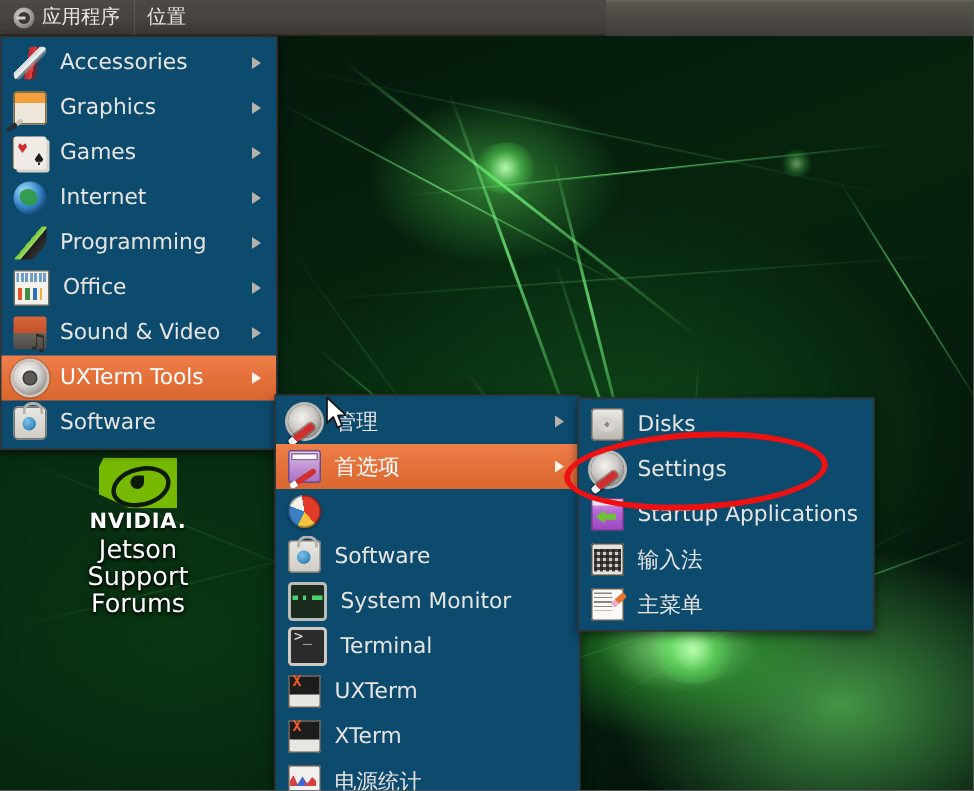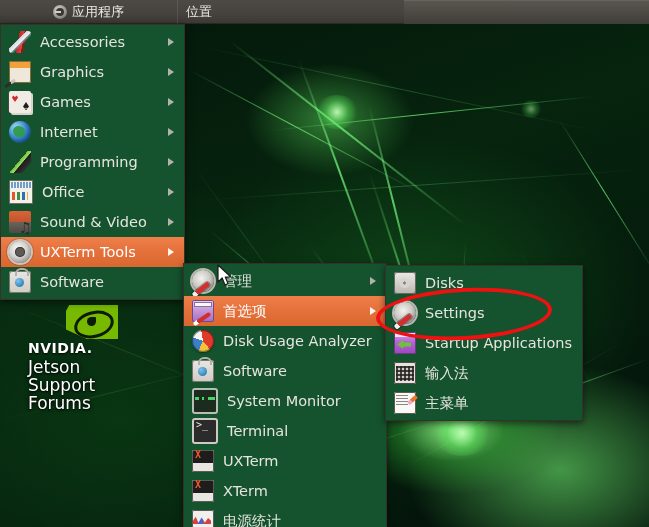--- a/index.html
+++ b/index.html
@@ -50,21 +50,20 @@
     background: linear-gradient(180deg, #4d4a45 0%, #46433e 55%, #3b3833 100%);
     box-shadow: inset 0 -1px 0 #2b2824;
     display: flex; align-items: center;
     z-index: 50;
   }
   #panel .pitem {
     display: flex; align-items: center; gap: 5px;
     height: 24px; padding: 0 9px;
     color: #e9e7e3; font-size: 13px; line-height: 24px;
     white-space: nowrap;
-    margin-left: 44px;
   }
   #panel .pitem.sep { box-shadow: inset 1px 0 0 rgba(255,255,255,0.10); }
   .circ-icon {
     width: 14px; height: 14px; border-radius: 50%;
     background: radial-gradient(circle at 38% 34%, #d6d3ce 0%, #9c9893 55%, #55524d 100%);
     position: relative; flex: none;
   }
   .circ-icon::after {
     content: ""; position: absolute; left: 3px; top: 3px;
     width: 8px; height: 8px; border-radius: 50%;
@@ -77,21 +76,21 @@
   #panel-right {
     position: absolute; right: 0; top: 0;
     height: 24px; width: 245px;
     background: linear-gradient(180deg, #5a5751 0%, #4b4843 60%, #403d38 100%);
     box-shadow: inset 0 1px 0 rgba(255,255,255,0.08);
   }
 
   
   .menu {
     position: absolute;
-    background: #14532d;
+    background: #0c4a6e;
     border: 1px solid #35322e;
     box-shadow: 0 2px 7px rgba(0,0,0,0.55);
     padding: 2px 0;
     z-index: 60;
   }
   .mi {
     display: flex; align-items: center;
     height: 30px; padding: 0 10px 0 8px;
     color: #e6e4e0; font-size: 14.5px;
     white-space: nowrap; position: relative;
@@ -216,21 +215,21 @@
   .ic-mainmenu { background:#faf8f4; border-radius:2px; box-shadow: inset 0 0 0 1px #5d5a55; position:relative; }
   .ic-mainmenu::before { content:""; position:absolute; left:2px; top:3px; width:12px; height:12px;
     background: repeating-linear-gradient(180deg,#8a8781 0 1px, transparent 1px 3px); }
   .ic-mainmenu::after { content:""; position:absolute; right:-2px; top:6px; width:11px; height:4px;
     background: linear-gradient(90deg,#f0a8c8 0 35%, #e8762f 35% 100%); transform: rotate(-42deg);
     border-radius: 1px; }
 
   
   #desk-icon {
     position: absolute; left: 28px; top: 305px; width: 128px;
-    text-align: left; z-index: 20;
+    text-align: center; z-index: 20;
   }
   #nv-logo { width: 52px; height: 34px; margin: 0 auto 1px; position: relative; }
   #nv-logo .eye {
     position: absolute; left: 0; top: 0; width: 52px; height: 34px;
     background: #76b900;
     clip-path: polygon(6% 0, 100% 0, 100% 100%, 40% 100%, 0 72%, 0 18%);
   }
   #nv-logo .inner {
     position: absolute; left: 8px; top: 6px; width: 34px; height: 21px;
     border: 3px solid #0d1a06; border-radius: 60% 45% 60% 45%;
@@ -364,21 +363,20 @@
       <span class="lbl">管理</span>
       <span class="arrow"></span>
     </div>
     <div class="mi hl">
       <span class="ico ic-pref"></span>
       <span class="lbl">首选项</span>
       <span class="arrow"></span>
     </div>
     <div class="mi">
       <span class="ico ic-pie"></span>
-      <span class="lbl">Disk Usage Analyzer</span>
     </div>
     <div class="mi">
       <span class="ico ic-softw"></span>
       <span class="lbl">Software</span>
     </div>
     <div class="mi">
       <span class="ico ic-mon"></span>
       <span class="lbl">System Monitor</span>
     </div>
     <div class="mi">

